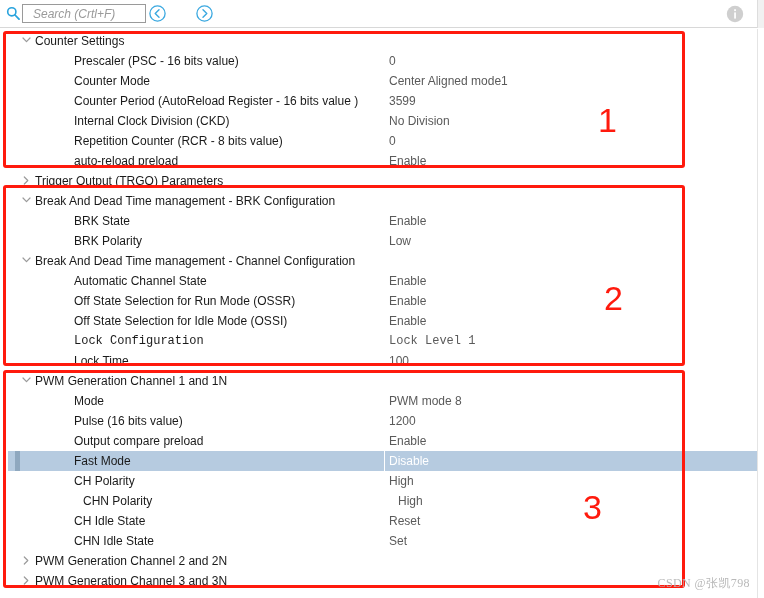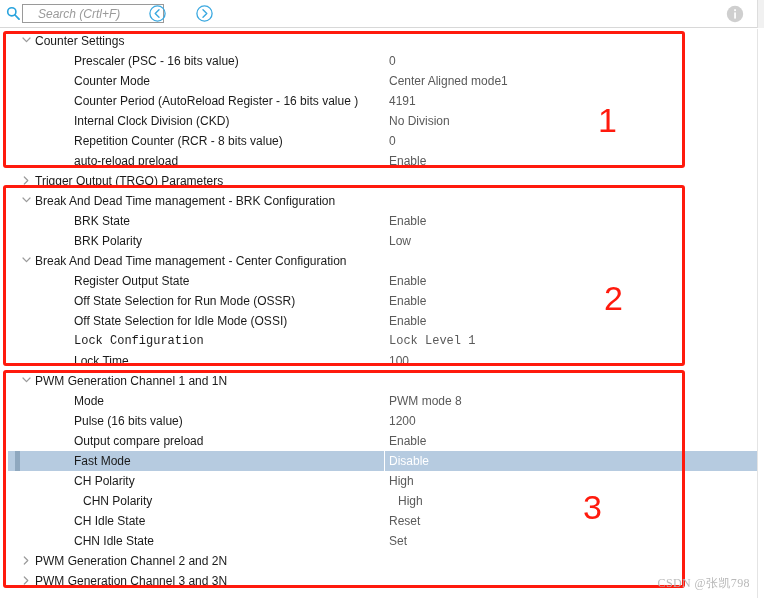--- a/index.html
+++ b/index.html
@@ -27,29 +27,29 @@
     box-sizing: border-box;
   }
   #search-icon {
     position: absolute;
     left: 6px; top: 6px;
     width: 14px; height: 14px;
   }
   #search-input {
     position: absolute;
     left: 22px; top: 4px;
-    width: 142px; height: 19px;
+    width: 124px; height: 19px;
     box-sizing: border-box;
     border: 1px solid #9a9a9a;
     background: #ffffff;
     font-family: "Liberation Sans", sans-serif;
     font-size: 12px;
     font-style: italic;
     color: #8a8a8a;
-    padding: 0 15px;
+    padding: 0 10px;
     outline: none;
   }
   #search-input::placeholder { color: #9a9a9a; font-style: italic; opacity: 1; }
   .nav-btn {
     position: absolute;
     top: 4px;
     width: 19px; height: 19px;
     cursor: pointer;
   }
   #nav-prev { left: 148px; }
@@ -223,21 +223,21 @@
     <div class="row" style="top: 22px;">
       <span class="prop-label">Prescaler (PSC - 16 bits value)</span>
       <span class="prop-value">0</span>
     </div>
     <div class="row" style="top: 42px;">
       <span class="prop-label">Counter Mode</span>
       <span class="prop-value">Center Aligned mode1</span>
     </div>
     <div class="row" style="top: 62px;">
       <span class="prop-label">Counter Period (AutoReload Register - 16 bits value )</span>
-      <span class="prop-value">4191</span>
+      <span class="prop-value">3599</span>
     </div>
     <div class="row" style="top: 82px;">
       <span class="prop-label">Internal Clock Division (CKD)</span>
       <span class="prop-value">No Division</span>
     </div>
     <div class="row" style="top: 102px;">
       <span class="prop-label">Repetition Counter (RCR - 8 bits value)</span>
       <span class="prop-value">0</span>
     </div>
     <div class="row" style="top: 122px;">
@@ -267,24 +267,24 @@
     <div class="row" style="top: 202px;">
       <span class="prop-label">BRK Polarity</span>
       <span class="prop-value">Low</span>
     </div>
     <div class="row" style="top: 222px;">
       <span class="twisty">
         <svg width="9" height="6" viewBox="0 0 9 6">
           <polyline points="1,1 4.5,4.7 8,1" fill="none" stroke="#9b9b9b" stroke-width="1.2" stroke-linecap="round" stroke-linejoin="round"></polyline>
         </svg>
       </span>
-      <span class="grp-label">Break And Dead Time management - Center Configuration</span>
+      <span class="grp-label">Break And Dead Time management - Channel Configuration</span>
     </div>
     <div class="row" style="top: 242px;">
-      <span class="prop-label">Register Output State</span>
+      <span class="prop-label">Automatic Channel State</span>
       <span class="prop-value">Enable</span>
     </div>
     <div class="row" style="top: 262px;">
       <span class="prop-label">Off State Selection for Run Mode (OSSR)</span>
       <span class="prop-value">Enable</span>
     </div>
     <div class="row" style="top: 282px;">
       <span class="prop-label">Off State Selection for Idle Mode (OSSI)</span>
       <span class="prop-value">Enable</span>
     </div>

